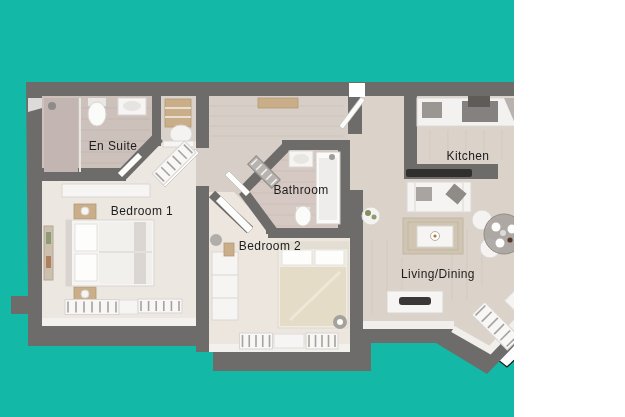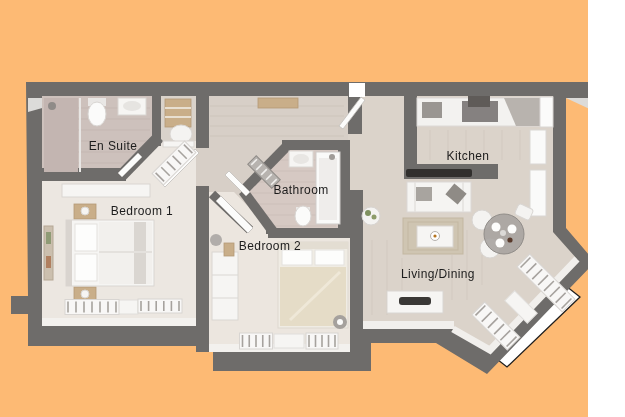--- a/index.html
+++ b/index.html
@@ -1,16 +1,16 @@
 <!DOCTYPE html>
 <html><head>
 <meta charset="utf-8">
 <style>
   html,body{margin:0;padding:0;background:#ffffff;}
-  .canvas{position:relative;width:588px;height:417px;background:#fdba74;overflow:hidden;
+  .canvas{position:relative;width:514px;height:417px;background:#14b8a6;overflow:hidden;
           font-family:"Liberation Sans", sans-serif;}
   svg{display:block;}
   .room-label{font-family:"Liberation Sans", sans-serif;font-size:12px;fill:#1c1c1c;
               letter-spacing:.4px;text-anchor:middle;}
   .wall{fill:#6e6c6a;}
   .leaf{fill:#fcfcfb;stroke:#c2bfbb;stroke-width:.8;}
   .white-f{fill:#f6f5f3;stroke:#d9d6d2;stroke-width:1;}
   .tan-f{fill:#c9ae89;stroke:#b49a77;stroke-width:.8;}
 </style>
 </head>

